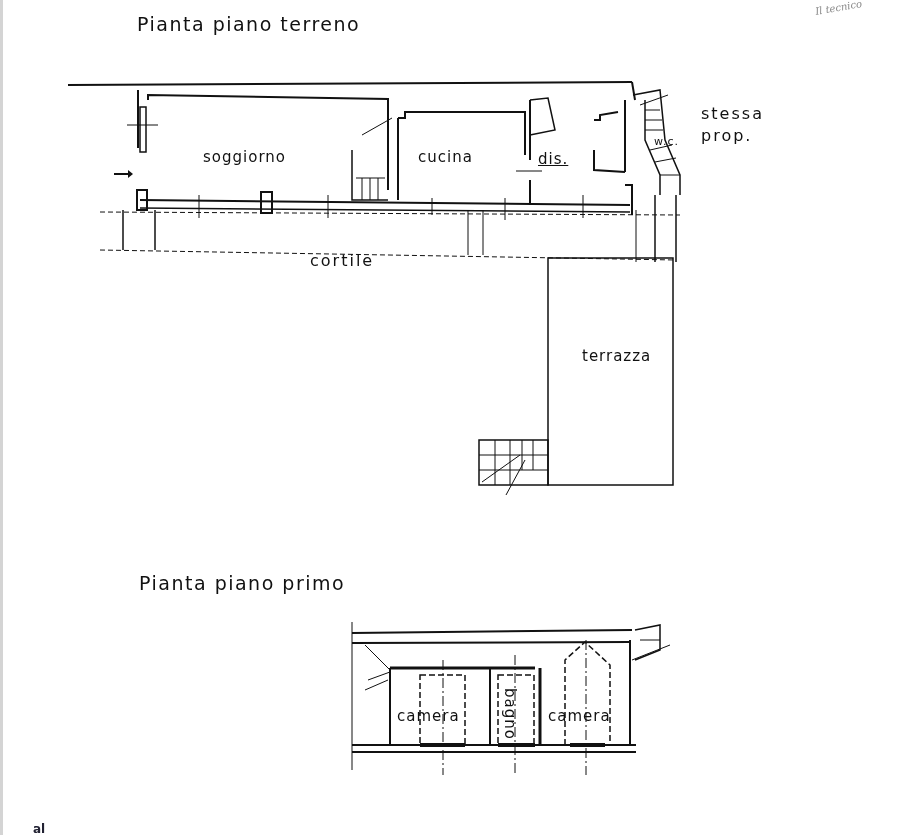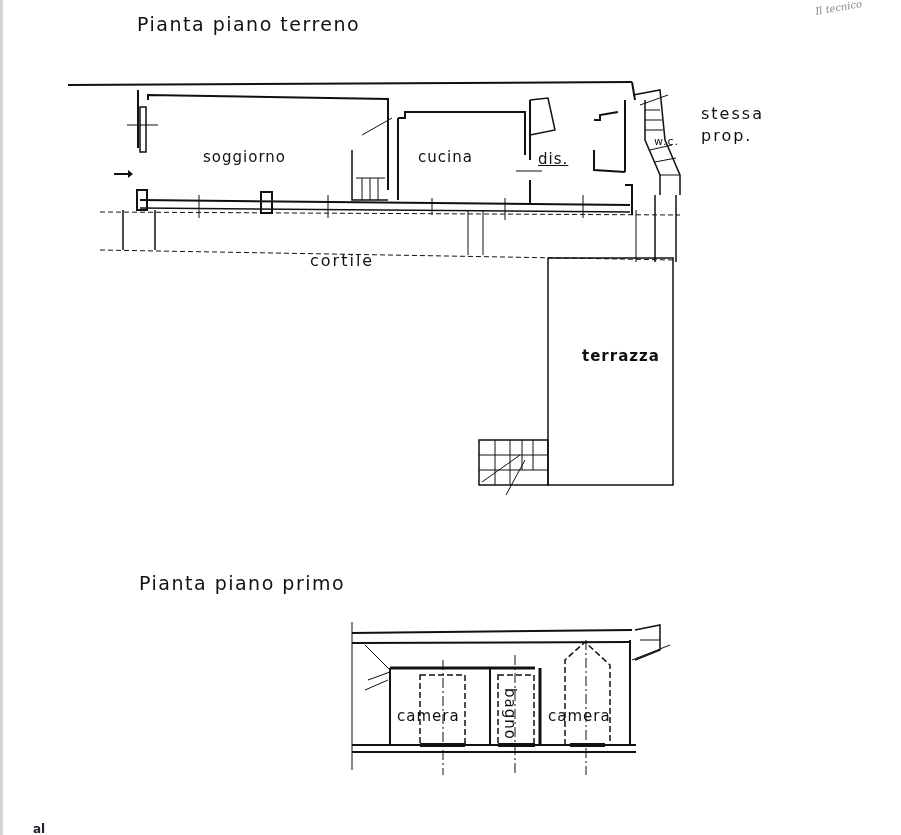--- a/index.html
+++ b/index.html
@@ -127,21 +127,21 @@
     <line x1="640" y1="640" x2="660" y2="640" stroke-width="1"></line>
     <line x1="632" y1="660" x2="670" y2="645" stroke-width="1"></line>
   </g>
 </svg>
 
 <div class="label room" style="left:203px; top:148px;">soggiorno</div>
 <div class="label room" style="left:418px; top:148px;">cucina</div>
 <div class="label room" style="left:538px; top:150px;text-decoration:underline;">dis.</div>
 <div class="label" style="left:630px; top:135px; font-size:11px;margin-left:24px;">w.c.</div>
 <div class="label big" style="left:310px; top:251px;">cortile</div>
-<div class="label room" style="left:582px; top:347px;font-weight:bold;">terrazza</div>
+<div class="label room" style="left:582px; top:347px;">terrazza</div>
 <div class="label big" style="left:701px; top:104px;">stessa</div>
 <div class="label big" style="left:701px; top:126px;">prop.</div>
 
 <div class="label title" style="left:139px; top:572px;">Pianta piano primo</div>
 <div class="label room" style="left:397px; top:707px;">camera</div>
 <div class="label room" style="left:484px; top:705px; transform: rotate(90deg); transform-origin: center;">bagno</div>
 <div class="label room" style="left:548px; top:707px;">camera</div>
 
 <div class="mark">al</div>
 

